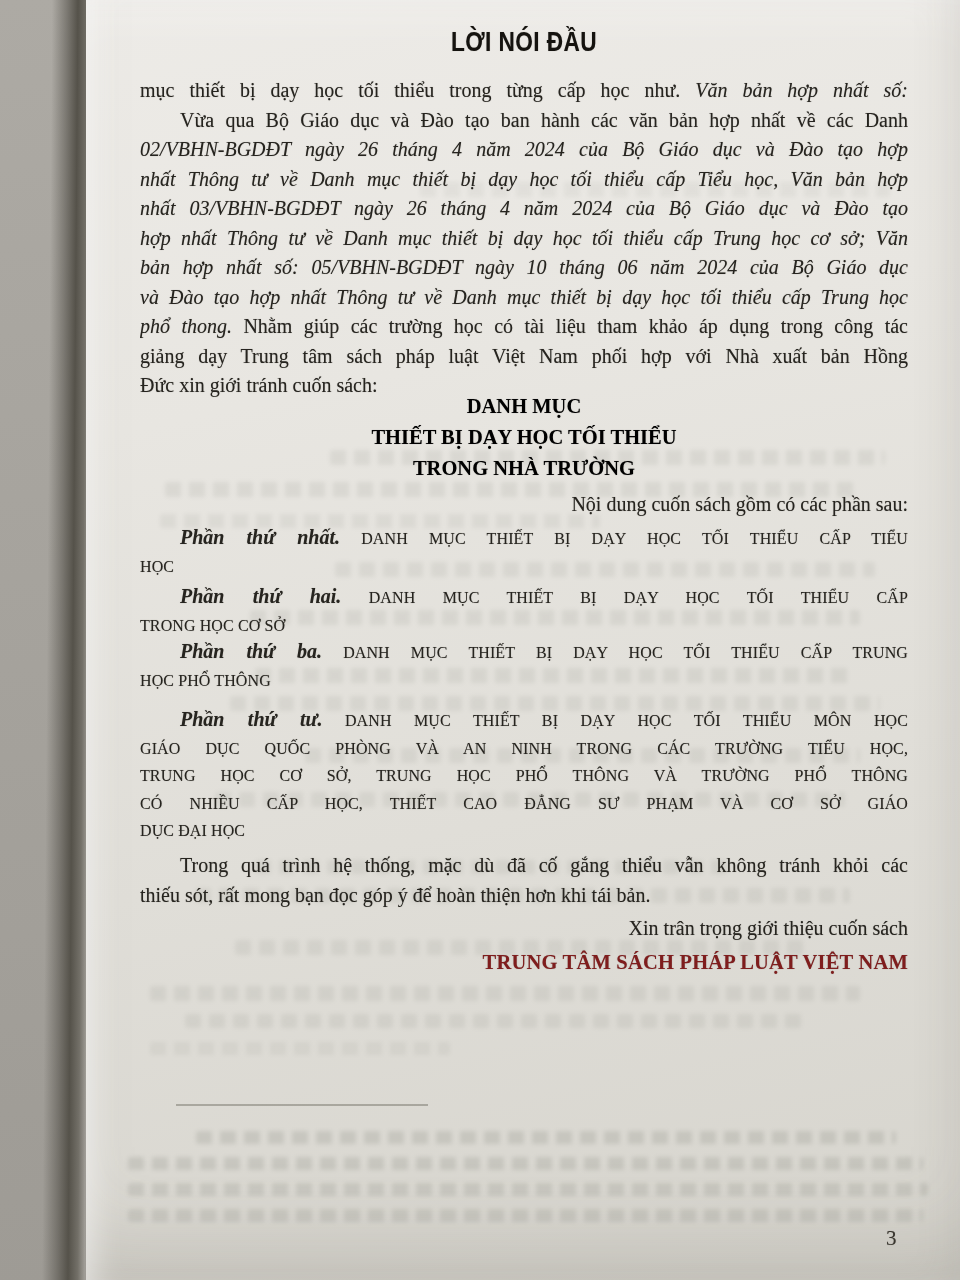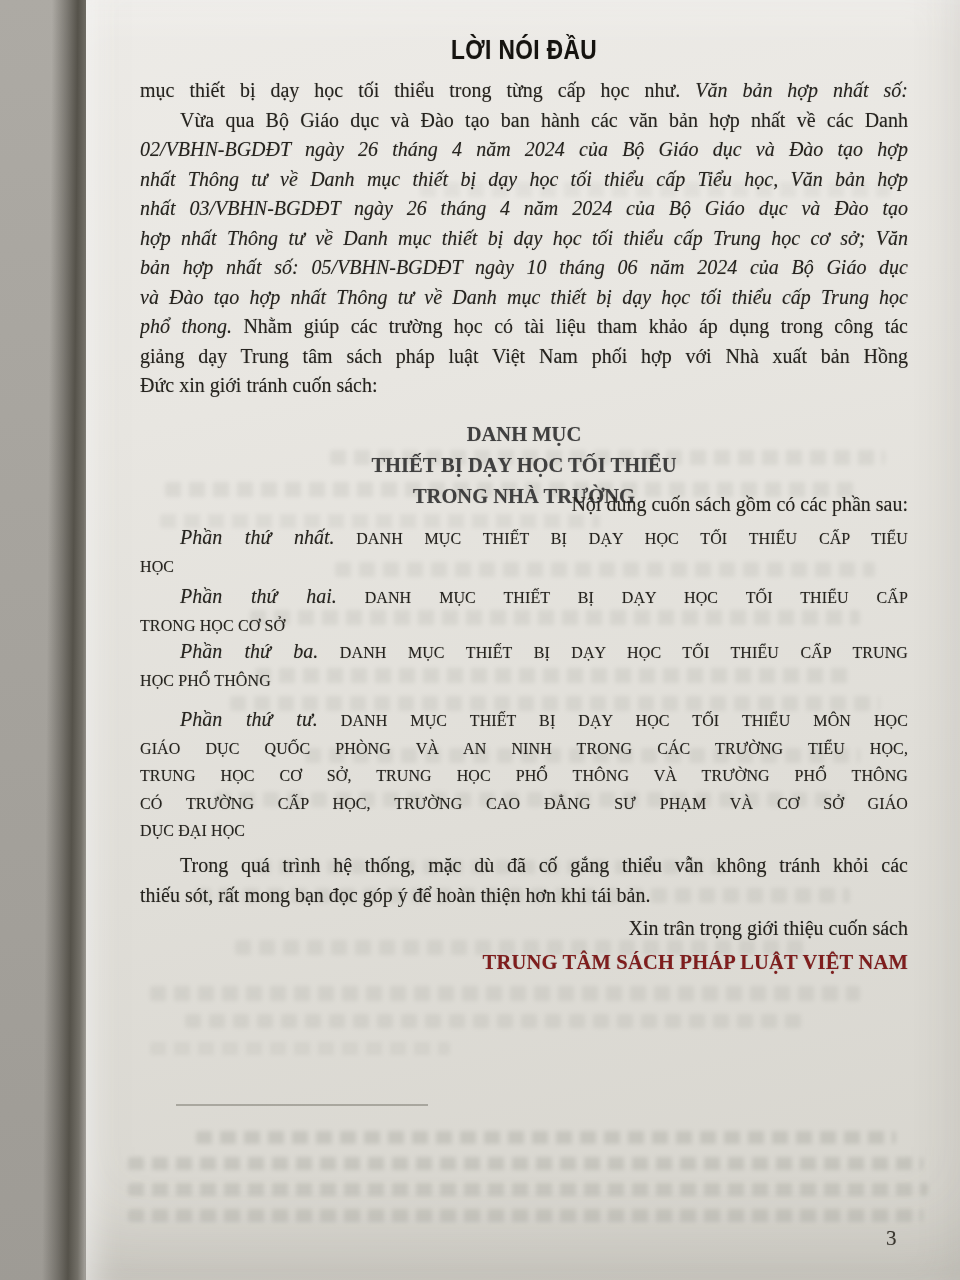--- a/index.html
+++ b/index.html
@@ -37,31 +37,31 @@
   
   .block{
     position:absolute;left:140px;width:768px;
     font-size:20px;line-height:29.5px;color:#26241f;
     text-align:justify;text-shadow:0 0 1px rgba(42,40,34,.35);
   }
   .line{height:29.5px;overflow:hidden;text-align:justify;text-align-last:justify;}
   .line.last{text-align-last:left;}
   .line.indent{text-indent:40px;}
   .it{font-style:italic;}
-  .bi{font-weight:400;font-style:italic;}
+  .bi{font-weight:700;font-style:italic;}
   .caps{font-size:16px;letter-spacing:.1px;}
   .part{line-height:27.5px;}
   .part .line{height:27.5px;}
-  .title-block{top:36px;text-align:center;height:34px;}
+  .title-block{top:28px;text-align:center;height:34px;}
   .title-inner{
     display:inline-block;font-family:"Liberation Sans",sans-serif;
     font-weight:700;font-size:27px;letter-spacing:.5px;color:#15130f;
     transform:scaleX(.84);
   }
-  .headings{top:392px;font-weight:700;font-size:20.5px;color:#404040;margin-top:28px;}
+  .headings{top:392px;font-weight:700;font-size:20.5px;color:#000000;}
   .headings div{height:31px;text-align:center;overflow:hidden;}
   .single{height:30px;overflow:hidden;text-align:right;}
   .sig{font-weight:700;font-size:20.5px;letter-spacing:.2px;text-align:right;color:#7f1d1d;}
   .footrule{
     position:absolute;left:176px;top:1104px;width:252px;height:2px;
     background:rgba(92,89,80,.4);filter:blur(.6px);
   }
   .pagenum{
     position:absolute;left:886px;top:1226px;
     font-size:21px;color:#39362f;text-shadow:0 0 1px rgba(42,40,34,.3);
@@ -135,21 +135,21 @@
       <div class="line last"><span class="caps">TRONG HỌC CƠ SỞ</span></div>
     </div>
   <div class="block part" style="top:638px">
       <div class="line indent"><span class="bi">Phần thứ ba.</span><span class="caps"> DANH MỤC THIẾT BỊ DẠY HỌC TỐI THIỂU CẤP TRUNG</span></div>
       <div class="line last"><span class="caps">HỌC PHỔ THÔNG</span></div>
     </div>
   <div class="block part" style="top:706px">
       <div class="line indent"><span class="bi">Phần thứ tư.</span><span class="caps"> DANH MỤC THIẾT BỊ DẠY HỌC TỐI THIỂU MÔN HỌC</span></div>
       <div class="line"><span class="caps">GIÁO DỤC QUỐC PHÒNG VÀ AN NINH TRONG CÁC TRƯỜNG TIỂU HỌC,</span></div>
       <div class="line"><span class="caps">TRUNG HỌC CƠ SỞ, TRUNG HỌC PHỔ THÔNG VÀ TRƯỜNG PHỔ THÔNG</span></div>
-      <div class="line"><span class="caps">CÓ TRƯỜNG CẤP HỌC, TRƯỜNG CAO ĐẲNG SƯ PHẠM VÀ CƠ SỞ GIÁO</span></div>
+      <div class="line"><span class="caps">CÓ NHIỀU CẤP HỌC, THIẾT CAO ĐẲNG SƯ PHẠM VÀ CƠ SỞ GIÁO</span></div>
       <div class="line last"><span class="caps">DỤC ĐẠI HỌC</span></div>
     </div>
 
   <div class="block" style="top:851px">
       <div class="line indent"><span>Trong quá trình hệ thống, mặc dù đã cố gắng thiểu vẫn không tránh khỏi các</span></div>
       <div class="line last"><span>thiếu sót, rất mong bạn đọc góp ý để hoàn thiện hơn khi tái bản.</span></div>
     </div>
 
   <div class="block" style="top:914px">
     <div class="single indent">Xin trân trọng giới thiệu cuốn sách</div>

